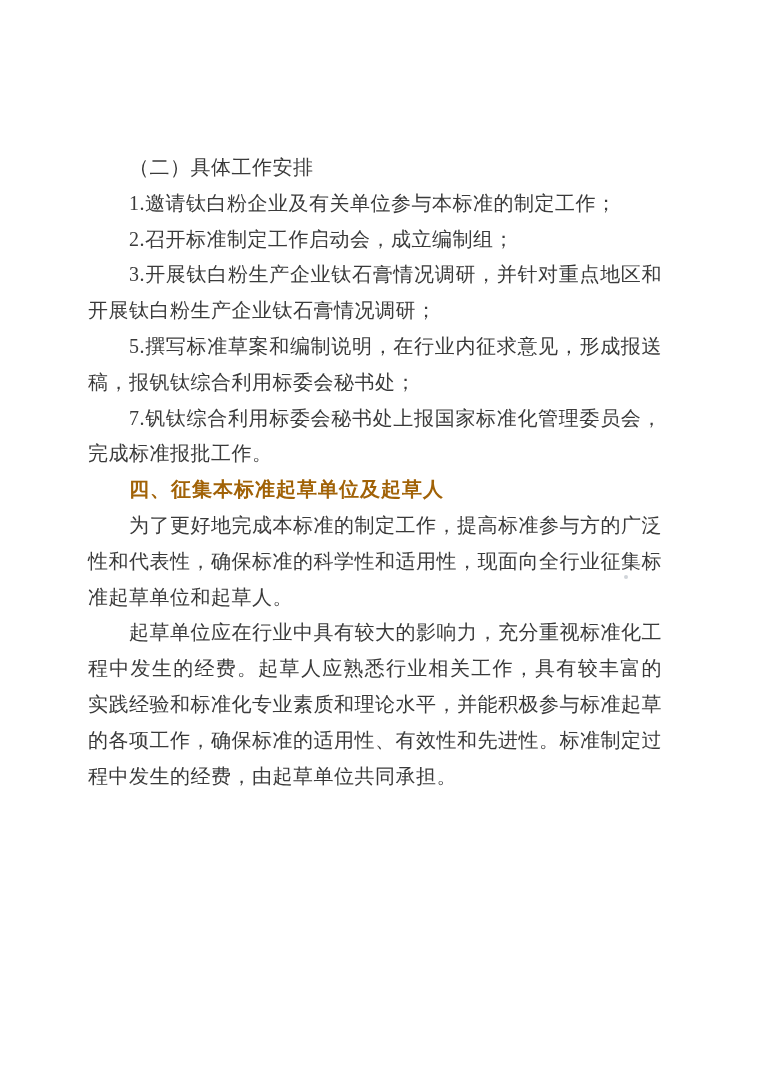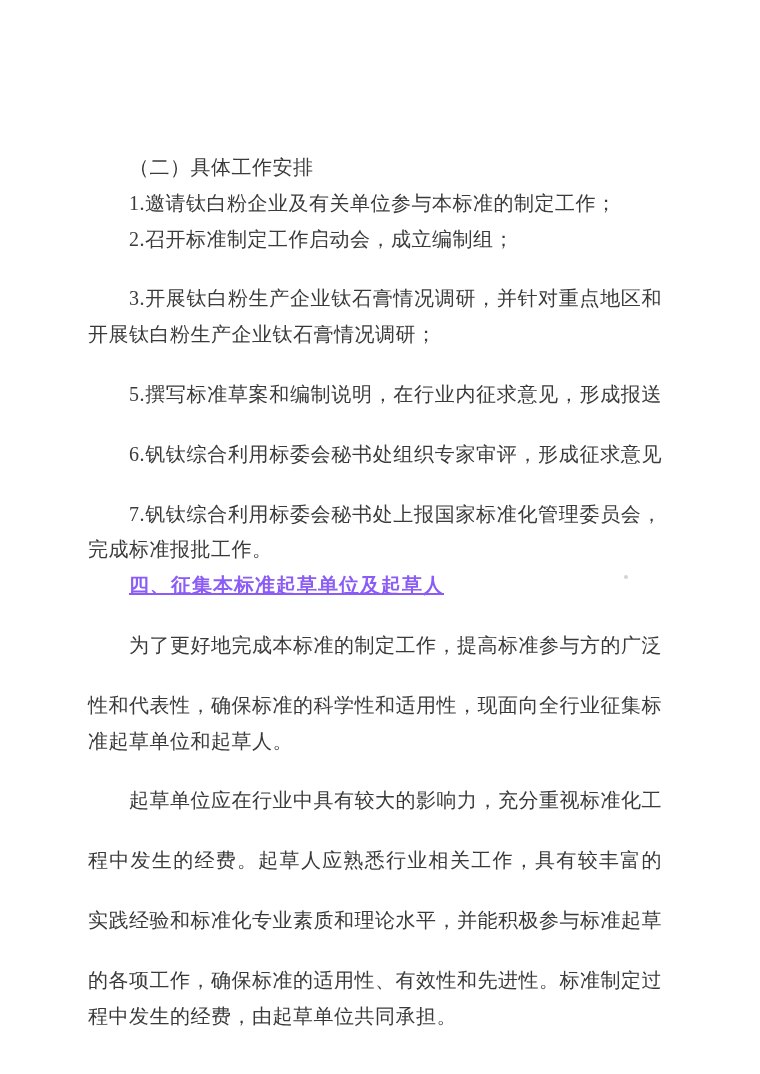--- a/index.html
+++ b/index.html
@@ -36,28 +36,26 @@
     white-space: nowrap;
     text-align: left;
   }
   .indent {
     padding-left: 41px;
   }
   
   .fill {
     text-align: justify;
     text-align-last: justify;
-    margin-top: 24px;
   }
   .heading {
     font-family: "Liberation Sans", sans-serif;
     font-weight: 700;
-    color: #8b5cf6;
+    color: #a16207;
     letter-spacing: 1px;
-    text-decoration: underline;
   }
   .artifact-dot {
     position: absolute;
     left: 624px;
     top: 575px;
     width: 4px;
     height: 4px;
     border-radius: 50%;
     background: #aab0ba;
     opacity: 0.55;
@@ -69,21 +67,21 @@
 <div class="page">
   <div class="content">
 
     <div class="line indent">（二）具体工作安排</div>
 
     <div class="line indent">1.邀请钛白粉企业及有关单位参与本标准的制定工作；</div>
     <div class="line indent">2.召开标准制定工作启动会，成立编制组；</div>
     <div class="line indent fill">3.开展钛白粉生产企业钛石膏情况调研，并针对重点地区和</div>
     <div class="line">开展钛白粉生产企业钛石膏情况调研；</div>
     <div class="line indent fill">5.撰写标准草案和编制说明，在行业内征求意见，形成报送</div>
-    <div class="line indent fill">6.钒钛综合利用标委会秘书处组织专家审评，形成征求意见</div>
+    <div class="line">稿，报钒钛综合利用标委会秘书处；</div>
     <div class="line indent fill">7.钒钛综合利用标委会秘书处上报国家标准化管理委员会，</div>
     <div class="line">完成标准报批工作。</div>
 
     <div class="line indent heading">四、征集本标准起草单位及起草人</div>
 
     <div class="line indent fill">为了更好地完成本标准的制定工作，提高标准参与方的广泛</div>
     <div class="line fill">性和代表性，确保标准的科学性和适用性，现面向全行业征集标</div>
     <div class="line">准起草单位和起草人。</div>
 
     <div class="line indent fill">起草单位应在行业中具有较大的影响力，充分重视标准化工</div>

